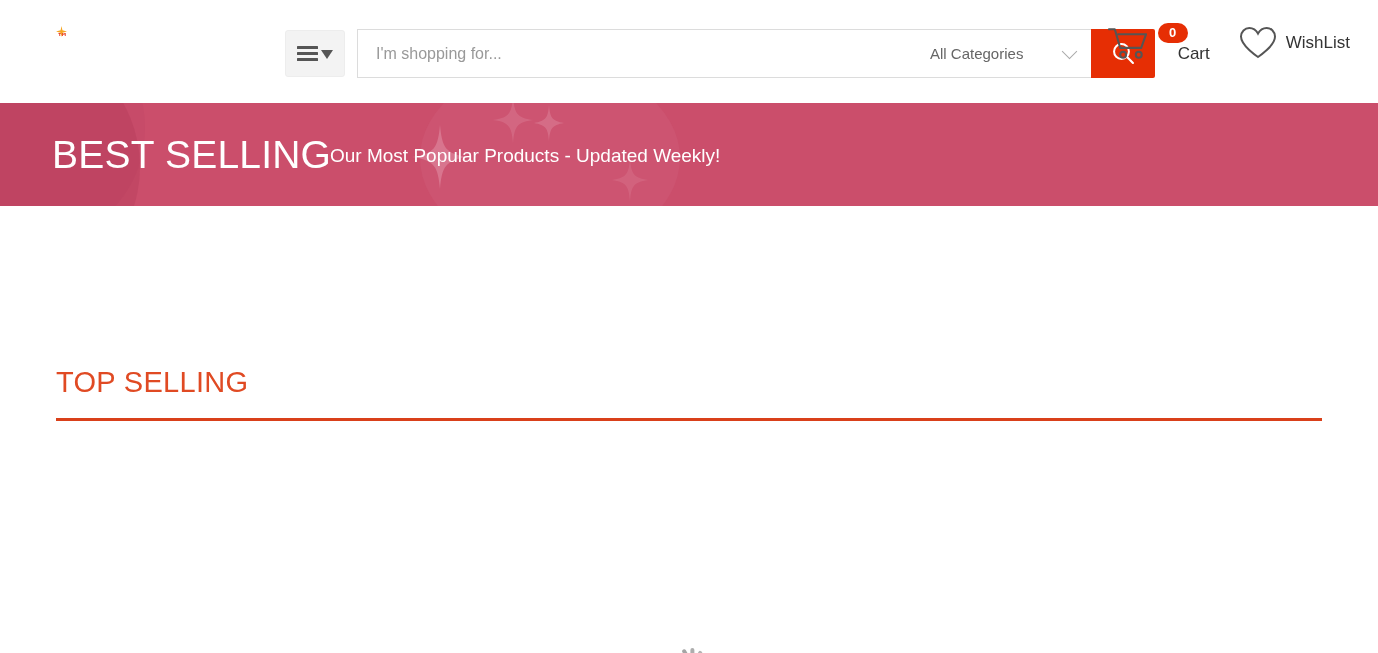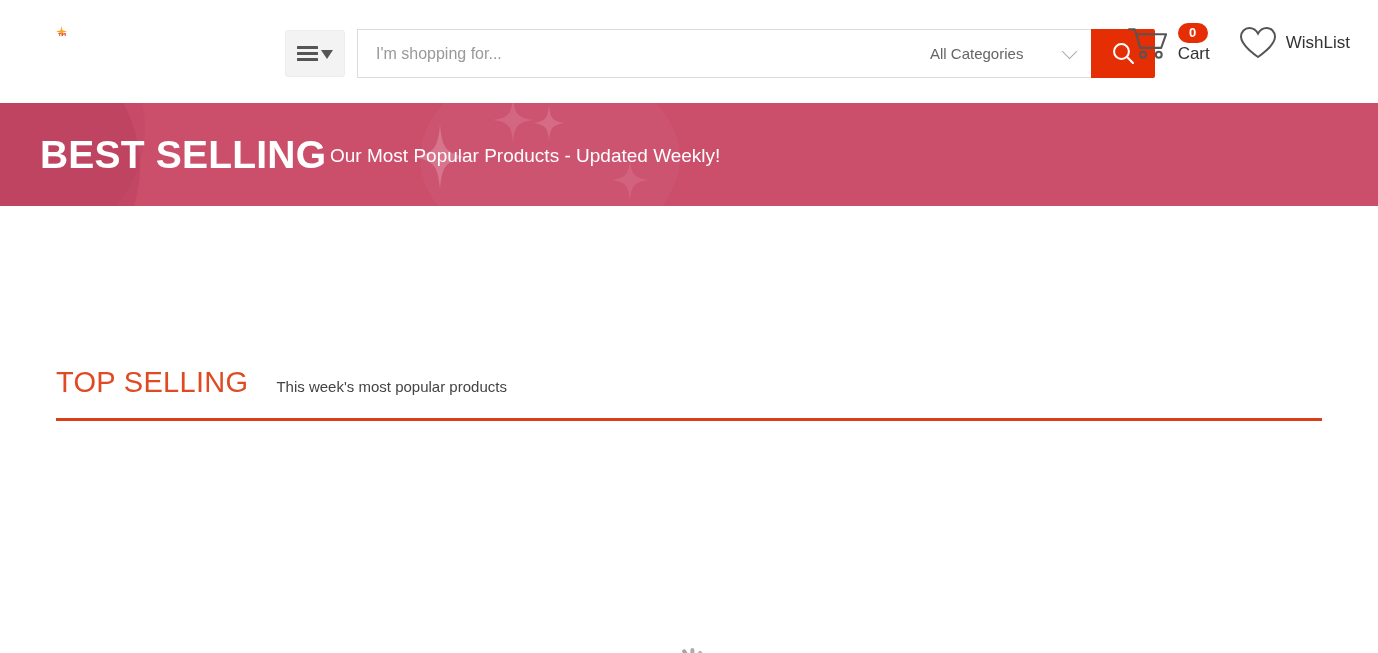--- a/index.html
+++ b/index.html
@@ -178,21 +178,21 @@
     font-size: 13px;
     font-weight: bold;
     border-radius: 11px;
     min-width: 30px;
     height: 20px;
     display: flex;
     align-items: center;
     justify-content: center;
     margin-bottom: 2px;
   }
-  .cart-label { font-size: 17px; color: #333; }
+  .cart-label { font-size: 17px; color: #333; margin-left: 20px; }
   .wish-meta {
     display: flex; flex-direction: row;
     font-size: 17px; color: #333; line-height: 1.22;
   }
 
   
   .banner {
     position: relative;
     width: 1378px;
     height: 103px;
@@ -223,24 +223,24 @@
   }
   .sparkle { position: absolute; opacity: 0.30; }
   .banner-inner {
     position: relative;
     height: 100%;
     display: flex;
     align-items: center;
   }
   .banner-title {
     position: absolute;
-    left: 40px;
+    left: 52px;
     top: 32px;
     font-size: 39px;
-    font-weight: bold;
+    font-weight: normal;
     color: #ffffff;
     letter-spacing: 0.2px;
     line-height: 1;
     white-space: nowrap;
   }
   .banner-sub {
     position: absolute;
     left: 330px;
     top: 42px;
     font-size: 19px;
@@ -380,21 +380,20 @@
   <div class="banner-inner">
     <div class="banner-title">BEST SELLING</div>
     <div class="banner-sub">Our Most Popular Products - Updated Weekly!</div>
   </div>
 
 </div>
 
 <div class="content">
   <div class="section-head">
     <span class="section-title">TOP SELLING</span>
-    <span class="section-sub">This week's most popular products</span>
   </div>
   <div class="section-rule"></div>
 
   <div class="spinner-wrap">
     <div class="spinner" id="spinner">
         <i style="background: rgb(165, 165, 165); transform: rotate(150deg) translate(-50%, 0px) translateY(7px);"></i>
         <i style="background: rgb(173, 173, 173); transform: rotate(180deg) translate(-50%, 0px) translateY(7px);"></i>
         <i style="background: rgb(180, 180, 180); transform: rotate(210deg) translate(-50%, 0px) translateY(7px);"></i>
       </div>
   </div>

